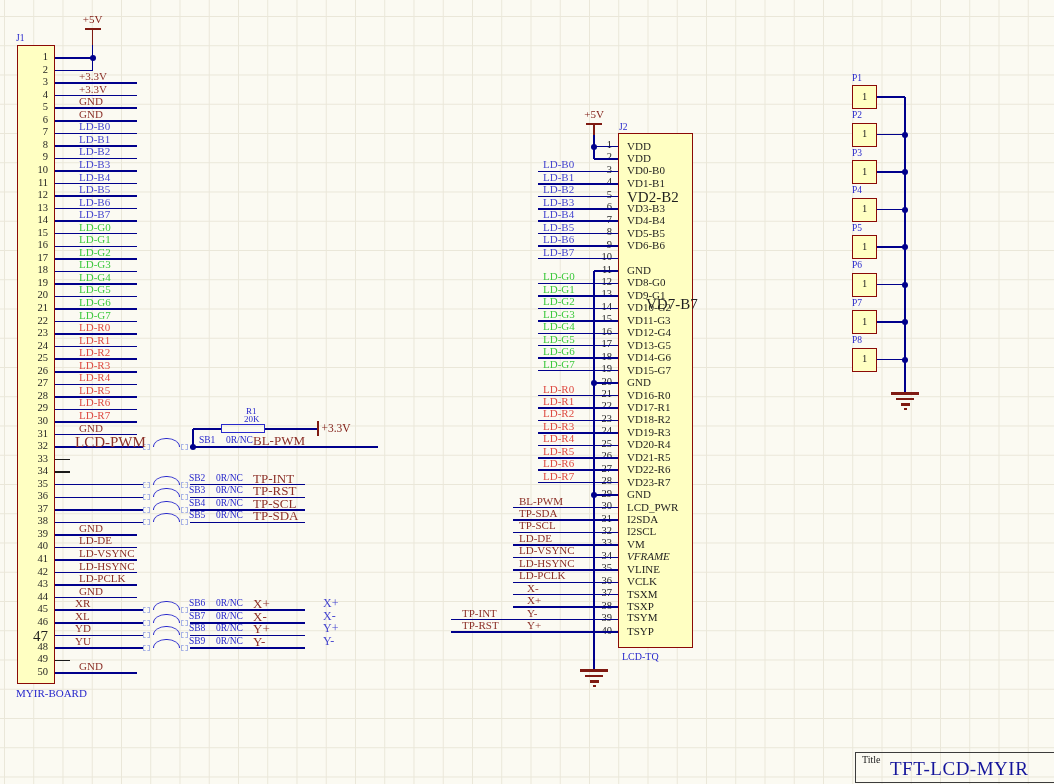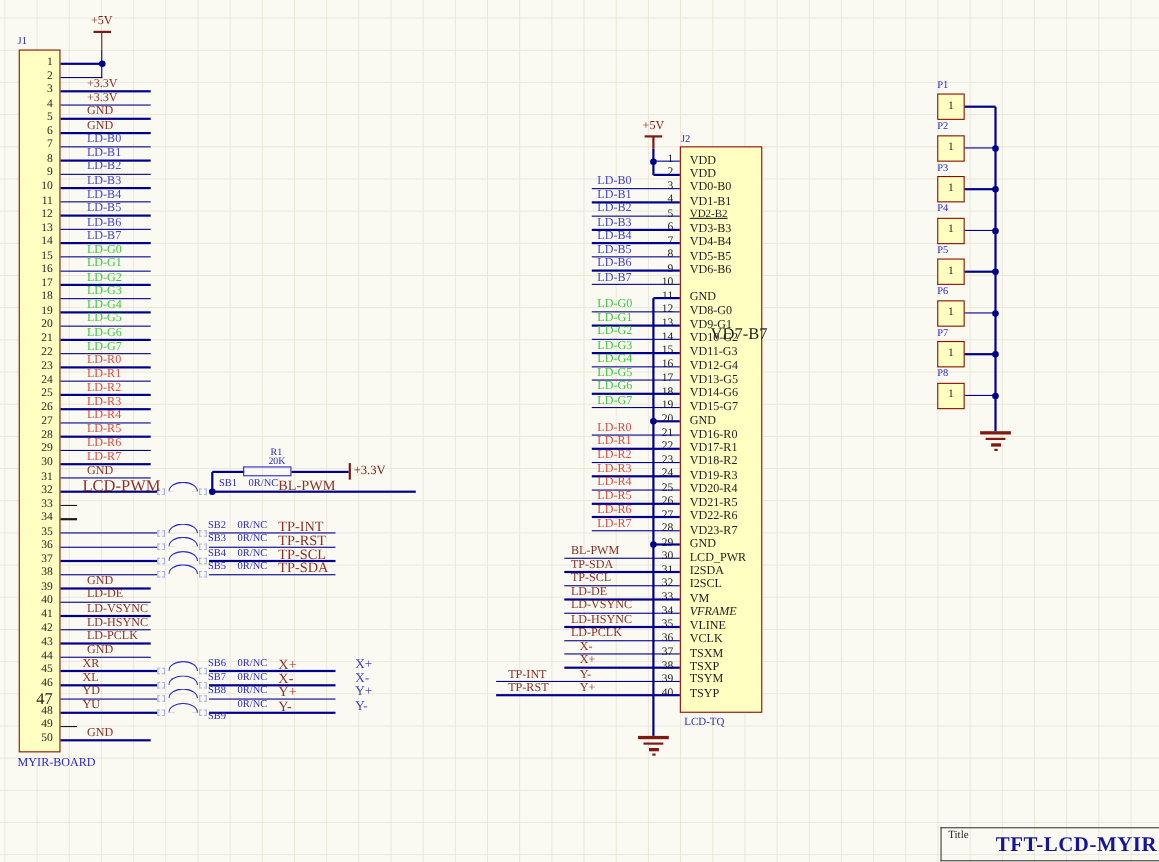--- a/index.html
+++ b/index.html
@@ -9,22 +9,22 @@
     background-image:
       linear-gradient(#EAE7D9 1px, transparent 1px),
       linear-gradient(90deg,#EAE7D9 1px, transparent 1px);
     background-size:29.25px 29.25px;
     background-position:4px 16px;
     font-family:"Liberation Serif","DejaVu Serif",serif;
   }
   #stage .el{position:absolute;line-height:1;white-space:nowrap;}
   .tb-line{position:absolute;background:#3C3C3C;}
   #title-label{position:absolute;left:862px;top:755px;font-size:10px;color:#222;line-height:1;}
-  #title-text{position:absolute;left:890px;top:759px;width:162px;text-align:right;
-    font-size:19px;font-weight:bold;color:#15159B;line-height:1;letter-spacing:.5px;}
+  #title-text{position:absolute;left:890px;top:759px;width:162px;text-align:left;
+    font-size:19px;font-weight:normal;color:#15159B;line-height:1;letter-spacing:.5px;}
 </style>
 </head>
 <body>
 
 <div id="stage">
 
   <div class="tb-line" style="left:855px;top:752px;width:199px;height:1.3px;"></div>
   <div class="tb-line" style="left:855px;top:752px;width:1.3px;height:31px;"></div>
   <div class="tb-line" style="left:855px;top:782px;width:199px;height:1.3px;"></div>
   <span id="title-label">Title</span>
@@ -232,21 +232,21 @@
     <div class="el" style="left: 216px; top: 624.3px; font-size: 9.5px; color: rgb(40, 40, 204);">0R/NC</div>
     <div class="el" style="left: 253px; top: 622.3px; font-size: 13px; color: rgb(140, 48, 40);">Y+</div>
     <div class="el" style="left: 323px; top: 622.3px; font-size: 12px; color: rgb(69, 69, 207);">Y+</div>
     <div class="el" style="left: 75px; top: 623.3px; font-size: 11px; color: rgb(140, 48, 40);">YD</div>
     <div class="el" style="left: 14px; top: 641.85px; font-size: 10.5px; color: rgb(31, 31, 31); width: 34px; text-align: right;">48</div>
     <div class="el" style="left: 55px; top: 647.1px; width: 88px; height: 1.5px; background: rgb(0, 0, 140);"></div>
     <div class="el" style="left: 143px; top: 644.85px; width: 7px; height: 6px; border: 1px dashed rgb(169, 180, 230); box-sizing: border-box;"></div>
     <div class="el" style="left: 153px; top: 638.85px; width: 27px; height: 9px; border-top: 1.4px solid rgb(40, 40, 204); border-right: 1.4px solid rgb(40, 40, 204); border-bottom: none; border-left: 1.4px solid rgb(40, 40, 204); border-image: initial; border-radius: 13px 13px 0px 0px / 9px 9px 0px 0px; box-sizing: border-box;"></div>
     <div class="el" style="left: 181px; top: 644.85px; width: 7px; height: 6px; border: 1px dashed rgb(169, 180, 230); box-sizing: border-box;"></div>
     <div class="el" style="left: 190px; top: 647.1px; width: 115px; height: 1.5px; background: rgb(0, 0, 140);"></div>
-    <div class="el" style="left: 189px; top: 636.85px; font-size: 9.5px; color: rgb(40, 40, 204); margin-top: 11px;">SB9</div>
+    <div class="el" style="left: 189px; top: 636.85px; font-size: 9.5px; color: rgb(40, 40, 204);">SB9</div>
     <div class="el" style="left: 216px; top: 636.85px; font-size: 9.5px; color: rgb(40, 40, 204);">0R/NC</div>
     <div class="el" style="left: 253px; top: 634.85px; font-size: 13px; color: rgb(140, 48, 40);">Y-</div>
     <div class="el" style="left: 323px; top: 634.85px; font-size: 12px; color: rgb(69, 69, 207);">Y-</div>
     <div class="el" style="left: 75px; top: 635.85px; font-size: 11px; color: rgb(140, 48, 40);">YU</div>
     <div class="el" style="left: 14px; top: 654.4px; font-size: 10.5px; color: rgb(31, 31, 31); width: 34px; text-align: right;">49</div>
     <div class="el" style="left: 55px; top: 659.7px; width: 15px; height: 1.4px; background: rgb(26, 26, 26);"></div>
     <div class="el" style="left: 14px; top: 666.95px; font-size: 10.5px; color: rgb(31, 31, 31); width: 34px; text-align: right;">50</div>
     <div class="el" style="left: 55px; top: 672.2px; width: 82px; height: 1.5px; background: rgb(0, 0, 140);"></div>
     <div class="el" style="left: 79px; top: 660.95px; font-size: 11px; color: rgb(140, 48, 40);">GND</div>
     <div class="el" style="left: 91.75px; top: 45px; width: 1.5px; height: 25.55px; background: rgb(0, 0, 140);"></div>
@@ -265,21 +265,21 @@
     <div class="el" style="left: 594px; top: 158.2px; width: 24px; height: 1.5px; background: rgb(0, 0, 140);"></div>
     <div class="el" style="left: 580px; top: 164.9px; font-size: 10.5px; color: rgb(31, 31, 31); width: 32px; text-align: right;">3</div>
     <div class="el" style="left: 627px; top: 165.4px; font-size: 11px; color: rgb(31, 31, 31);">VD0-B0</div>
     <div class="el" style="left: 538px; top: 170.65px; width: 80px; height: 1.5px; background: rgb(0, 0, 140);"></div>
     <div class="el" style="left: 543px; top: 159.4px; font-size: 11px; color: rgb(69, 69, 207);">LD-B0</div>
     <div class="el" style="left: 580px; top: 177.35px; font-size: 10.5px; color: rgb(31, 31, 31); width: 32px; text-align: right;">4</div>
     <div class="el" style="left: 627px; top: 177.85px; font-size: 11px; color: rgb(31, 31, 31);">VD1-B1</div>
     <div class="el" style="left: 538px; top: 183.1px; width: 80px; height: 1.5px; background: rgb(0, 0, 140);"></div>
     <div class="el" style="left: 543px; top: 171.85px; font-size: 11px; color: rgb(69, 69, 207);">LD-B1</div>
     <div class="el" style="left: 580px; top: 189.8px; font-size: 10.5px; color: rgb(31, 31, 31); width: 32px; text-align: right;">5</div>
-    <div class="el" style="left: 627px; top: 190.3px; font-size: 10px; color: rgb(31, 31, 31); text-decoration: underline;">VD2-B2</div>
+    <div class="el" style="left: 627px; top: 190.3px; font-size: 15px; color: rgb(31, 31, 31);">VD2-B2</div>
     <div class="el" style="left: 538px; top: 195.55px; width: 80px; height: 1.5px; background: rgb(0, 0, 140);"></div>
     <div class="el" style="left: 543px; top: 184.3px; font-size: 11px; color: rgb(69, 69, 207);">LD-B2</div>
     <div class="el" style="left: 580px; top: 202.25px; font-size: 10.5px; color: rgb(31, 31, 31); width: 32px; text-align: right;">6</div>
     <div class="el" style="left: 627px; top: 202.75px; font-size: 11px; color: rgb(31, 31, 31);">VD3-B3</div>
     <div class="el" style="left: 538px; top: 208px; width: 80px; height: 1.5px; background: rgb(0, 0, 140);"></div>
     <div class="el" style="left: 543px; top: 196.75px; font-size: 11px; color: rgb(69, 69, 207);">LD-B3</div>
     <div class="el" style="left: 580px; top: 214.7px; font-size: 10.5px; color: rgb(31, 31, 31); width: 32px; text-align: right;">7</div>
     <div class="el" style="left: 627px; top: 215.2px; font-size: 11px; color: rgb(31, 31, 31);">VD4-B4</div>
     <div class="el" style="left: 538px; top: 220.45px; width: 80px; height: 1.5px; background: rgb(0, 0, 140);"></div>
     <div class="el" style="left: 543px; top: 209.2px; font-size: 11px; color: rgb(69, 69, 207);">LD-B4</div>

